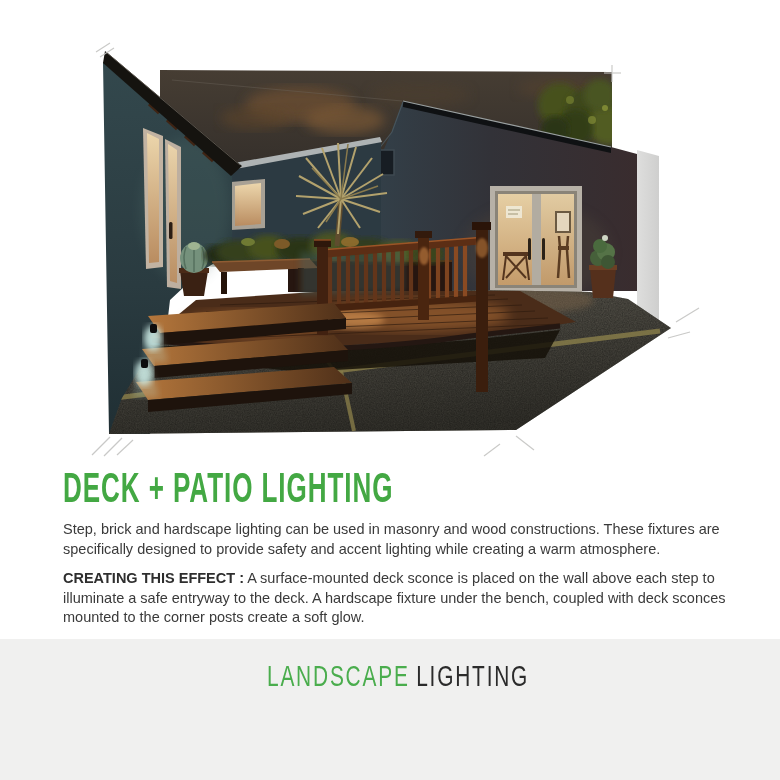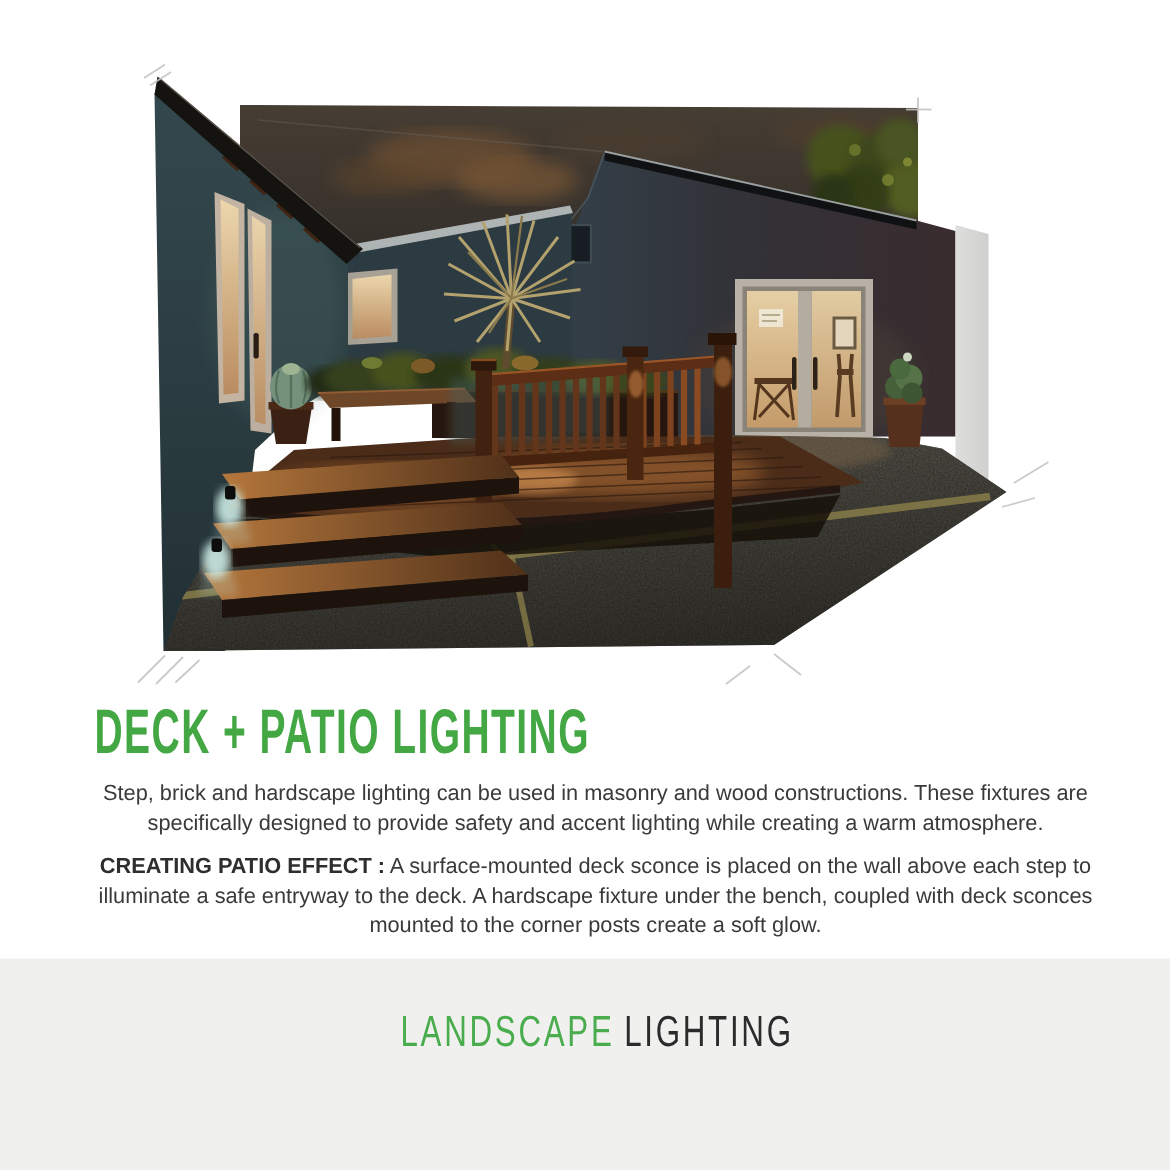--- a/index.html
+++ b/index.html
@@ -3,25 +3,25 @@
 <meta charset="utf-8">
 <style>
   html,body{margin:0;padding:0;background:#ffffff;}
   .canvas{position:relative;width:780px;height:780px;background:#ffffff;overflow:hidden;
           font-family:"Liberation Sans",sans-serif;}
   .scene{position:absolute;left:0;top:0;width:780px;height:460px;}
   .content{position:absolute;left:63px;top:466px;width:668px;}
   .headline{color:#43a843;font-weight:bold;font-size:42px;line-height:44px;margin:0;
             display:inline-block;transform:scaleX(0.62);transform-origin:left center;
             letter-spacing:1.5px;white-space:nowrap;}
-  .para{color:#3a3a3a;font-size:14.5px;line-height:19.5px;margin:10px 0 0 0;text-align:center;}
+  .para{color:#3a3a3a;font-size:14.5px;line-height:19.5px;margin:10px 0 0 0;}
   .para b{color:#2e2e2e;}
   .footer{position:absolute;left:0;top:639px;width:780px;height:141px;background:#f0f0ef;}
   .footer .center{text-align:center;}
-  .brandline{margin-top:34px;padding-left:16px;}
+  .brandline{margin-top:22px;padding-left:16px;}
   .squeeze1{display:inline-block;transform:scaleX(0.72);transform-origin:center;
             font-size:29px;line-height:30px;letter-spacing:2.5px;white-space:nowrap;}
   .w-green{color:#4aad4d;}
   .w-dark{color:#2b2b2b;margin-left:9px;}
   .squeeze2{display:inline-block;transform:scaleX(0.70);transform-origin:center;
             font-size:58px;line-height:60px;font-weight:bold;letter-spacing:2px;
             color:#1d1d1d;white-space:nowrap;}
 </style>
 </head>
 <body>
@@ -322,21 +322,21 @@
       <line x1="500" y1="444" x2="484" y2="456"></line>
         <line x1="516" y1="436" x2="534" y2="450"></line>
       <line x1="676" y1="322" x2="699" y2="308"></line>
         <line x1="668" y1="338" x2="690" y2="332"></line>
     </g>
   </svg>
 
   <div class="content">
     <h1 class="headline">DECK + PATIO LIGHTING</h1>
     <p class="para">Step, brick and hardscape lighting can be used in masonry and wood constructions. These fixtures are specifically designed to provide safety and accent lighting while creating a warm atmosphere.</p>
-    <p class="para"><b>CREATING PATIO EFFECT :</b><span> A surface-mounted deck sconce is placed on the wall above each step to illuminate a safe entryway to the deck. A hardscape fixture under the bench, coupled with deck sconces mounted to the corner posts create a soft glow.</span></p>
+    <p class="para"><b>CREATING THIS EFFECT :</b><span> A surface-mounted deck sconce is placed on the wall above each step to illuminate a safe entryway to the deck. A hardscape fixture under the bench, coupled with deck sconces mounted to the corner posts create a soft glow.</span></p>
   </div>
 
   <div class="footer">
     <div class="center brandline">
       <span class="squeeze1"><span class="w-green">LANDSCAPE</span><span class="w-dark">LIGHTING</span></span>
     </div>
   </div>
 
 </div>
 

